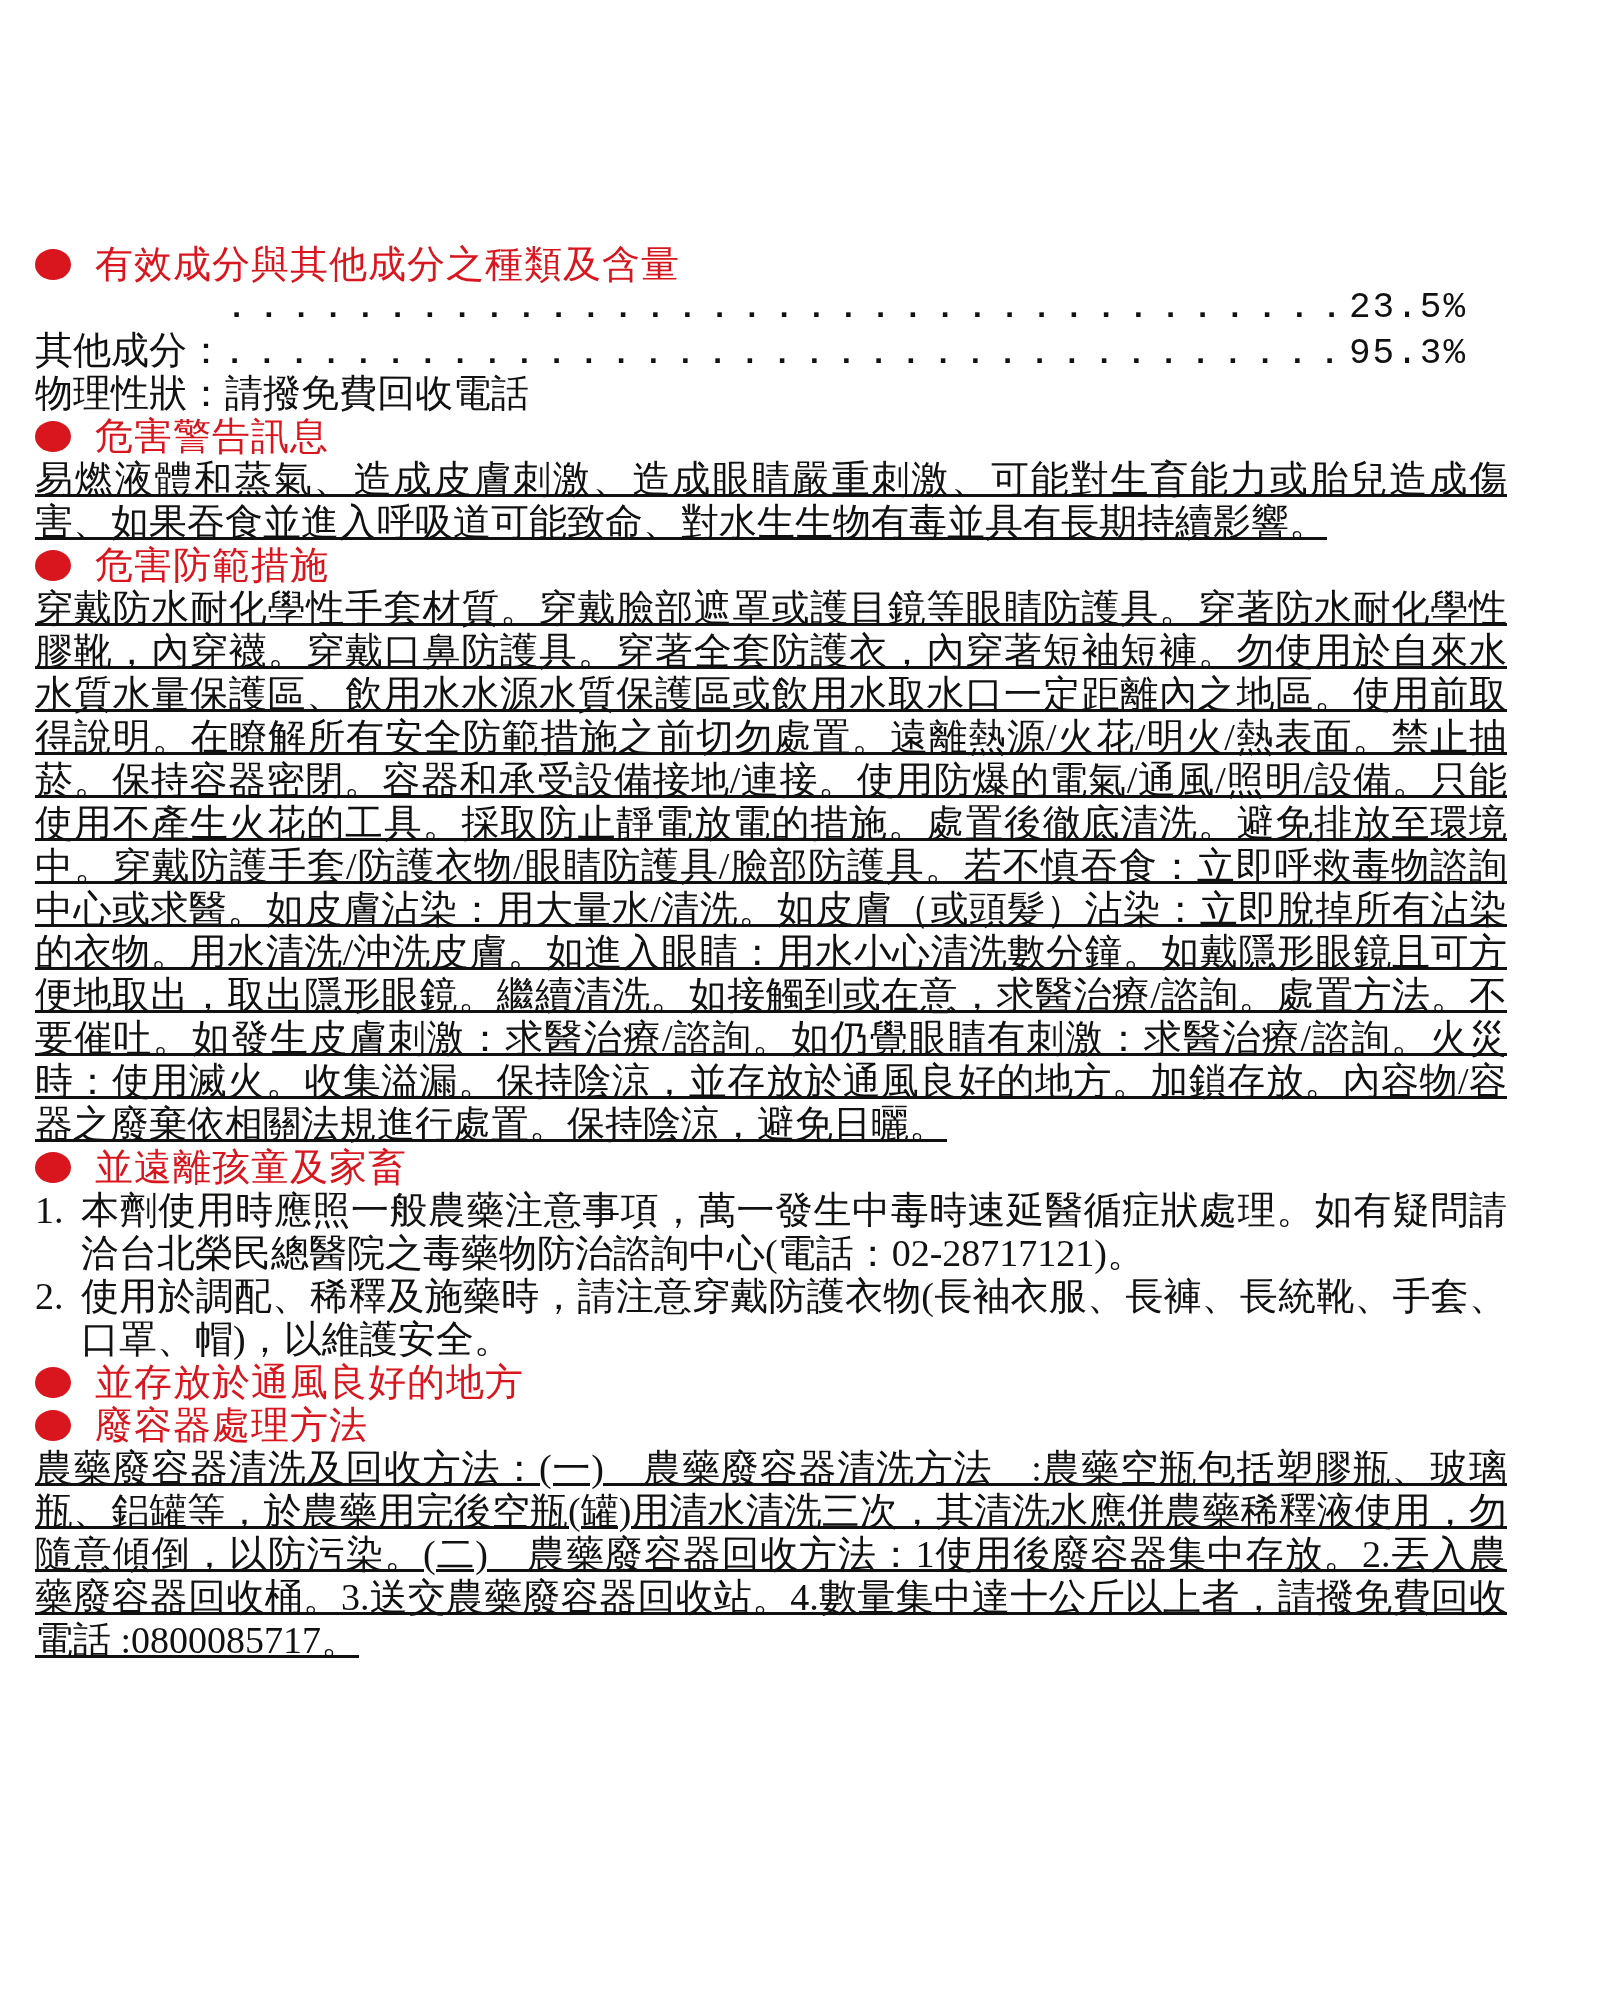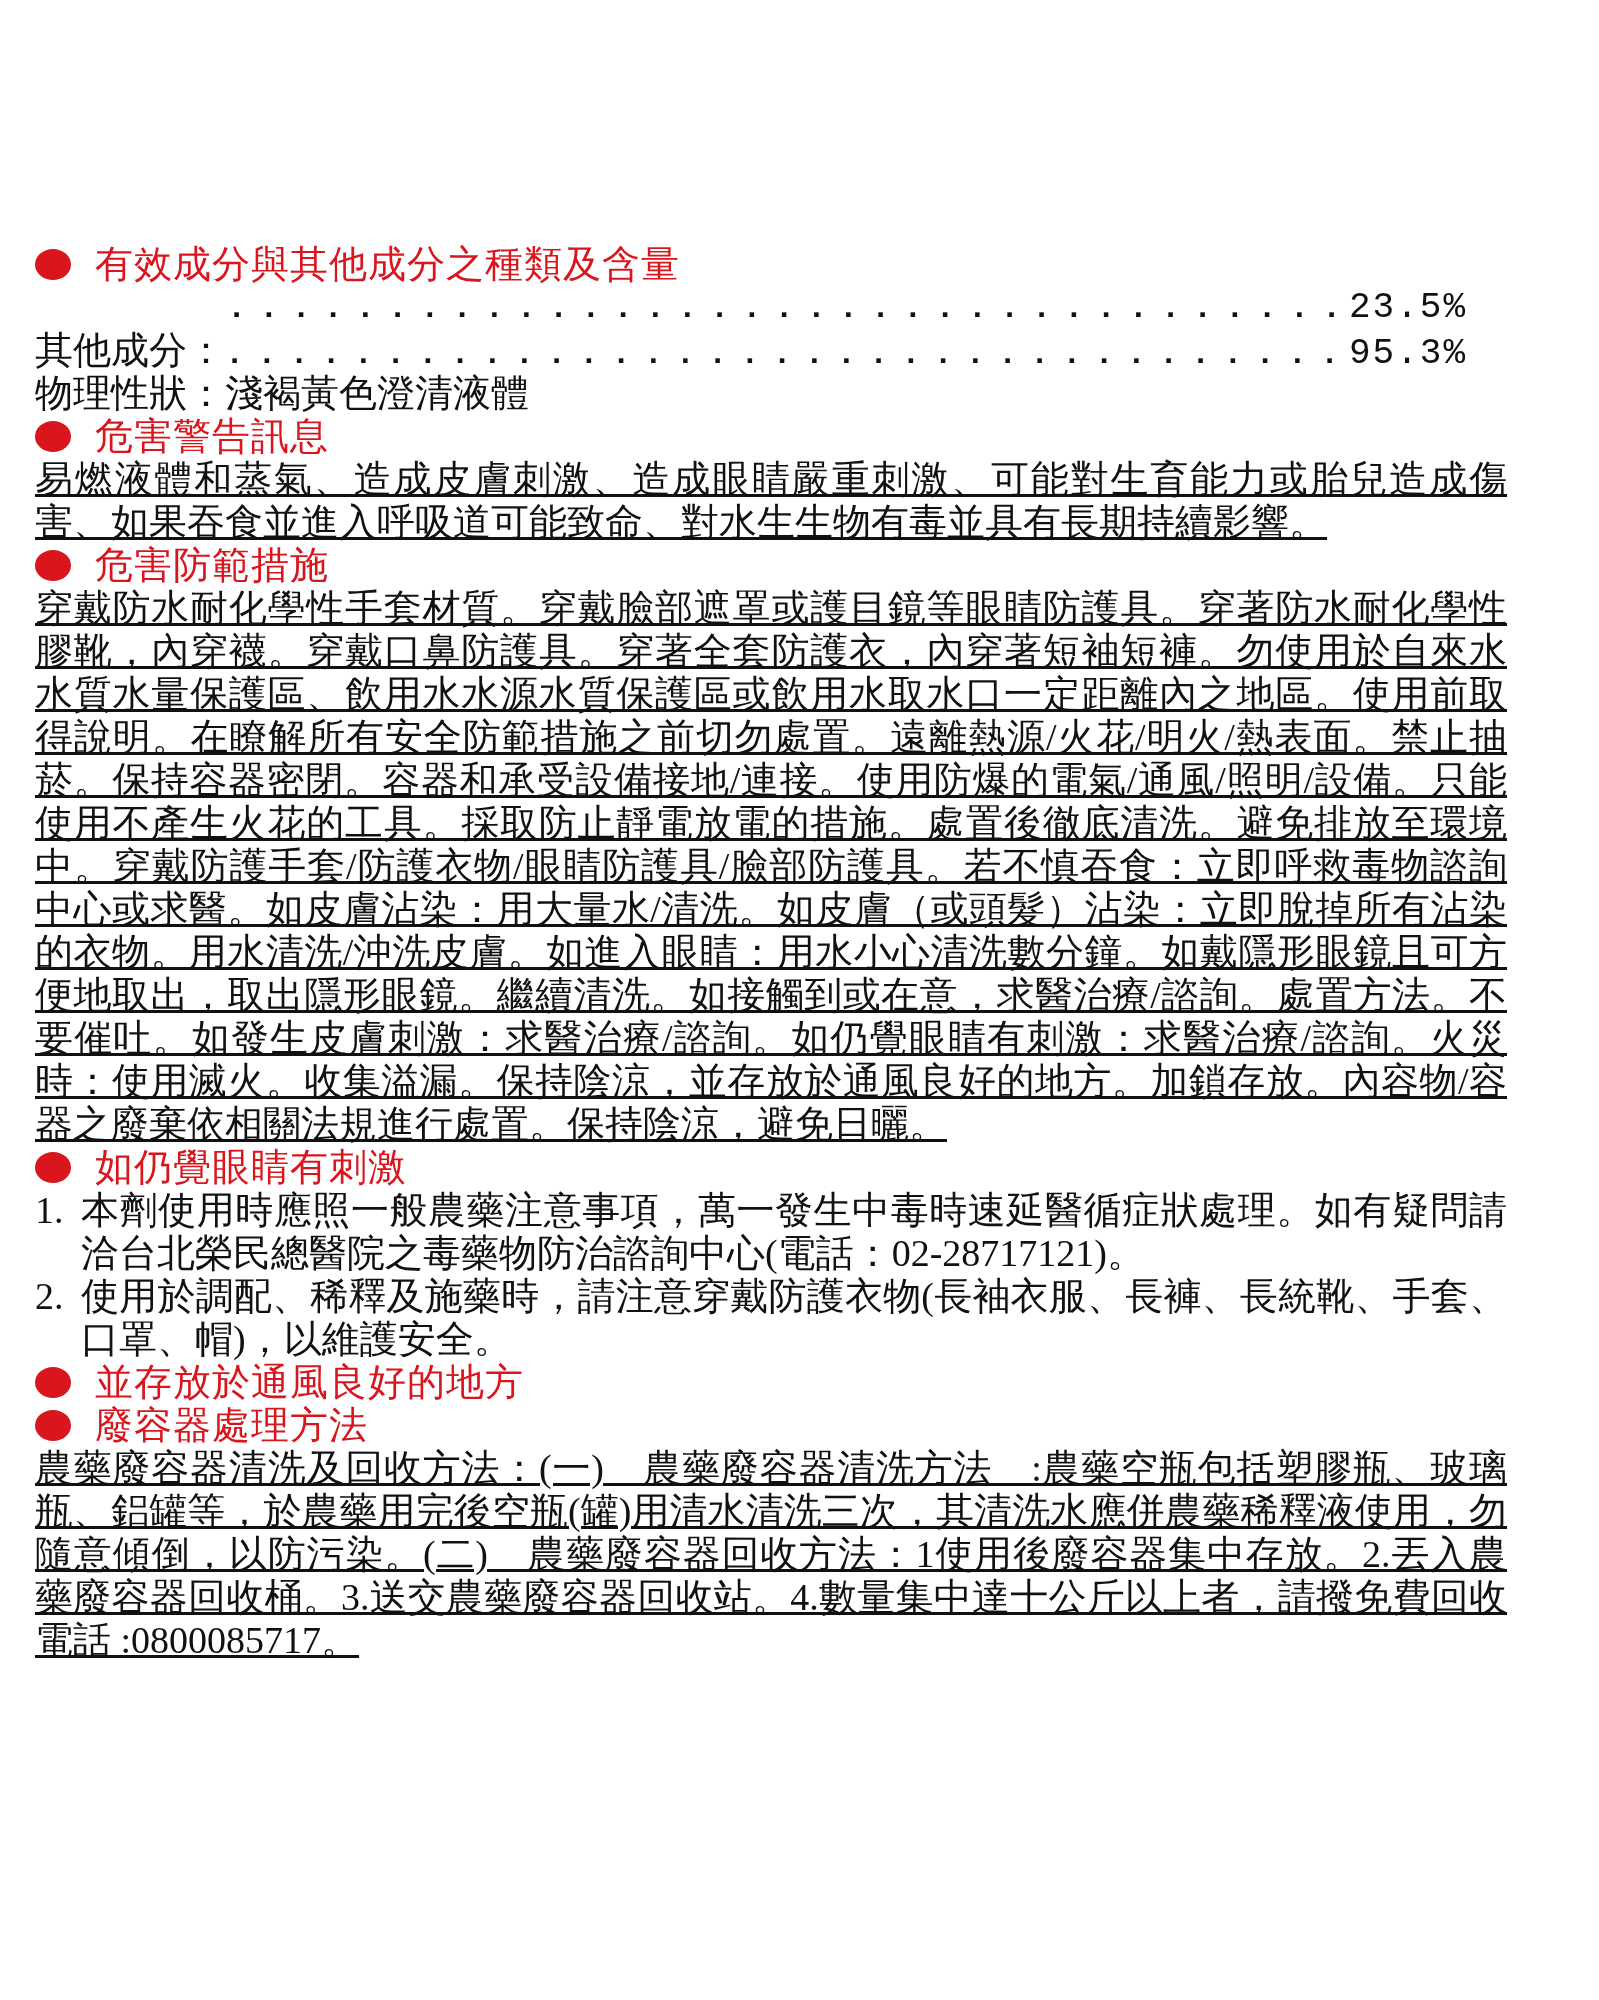--- a/index.html
+++ b/index.html
@@ -113,21 +113,21 @@
         <span class="leader-indent"></span>
         <span class="dots">................................................................................</span>
         <span class="pct">23.5%</span>
       </div>
       <div class="leader-row">
         <span class="label">其他成分：</span>
         <span class="dots">................................................................................</span>
         <span class="pct">95.3%</span>
       </div>
       <div class="line">
-        <span class="label">物理性狀：</span><span>淺褐黃色澄清液體</span>
+        <span class="label">物理性狀：</span><span>請撥免費回收電話</span>
       </div>
     </section>
 
     <section>
       <div class="heading">
         <span class="bullet"></span>
         <span class="heading-text">危害警告訊息</span>
       </div>
       <p class="para">易燃液體和蒸氣、造成皮膚刺激、造成眼睛嚴重刺激、可能對生育能力或胎兒造成傷害、如果吞食並進入呼吸道可能致命、對水生生物有毒並具有長期持續影響。</p>
     </section>
@@ -136,21 +136,21 @@
       <div class="heading">
         <span class="bullet"></span>
         <span class="heading-text">危害防範措施</span>
       </div>
       <p class="para">穿戴防水耐化學性手套材質。穿戴臉部遮罩或護目鏡等眼睛防護具。穿著防水耐化學性膠靴，內穿襪。穿戴口鼻防護具。穿著全套防護衣，內穿著短袖短褲。勿使用於自來水水質水量保護區、飲用水水源水質保護區或飲用水取水口一定距離內之地區。使用前取得說明。在瞭解所有安全防範措施之前切勿處置。遠離熱源/火花/明火/熱表面。禁止抽菸。保持容器密閉。容器和承受設備接地/連接。使用防爆的電氣/通風/照明/設備。只能使用不產生火花的工具。採取防止靜電放電的措施。處置後徹底清洗。避免排放至環境中。穿戴防護手套/防護衣物/眼睛防護具/臉部防護具。若不慎吞食：立即呼救毒物諮詢中心或求醫。如皮膚沾染：用大量水/清洗。如皮膚（或頭髮）沾染：立即脫掉所有沾染的衣物。用水清洗/沖洗皮膚。如進入眼睛：用水小心清洗數分鐘。如戴隱形眼鏡且可方便地取出，取出隱形眼鏡。繼續清洗。如接觸到或在意，求醫治療/諮詢。處置方法。不要催吐。如發生皮膚刺激：求醫治療/諮詢。如仍覺眼睛有刺激：求醫治療/諮詢。火災時：使用滅火。收集溢漏。保持陰涼，並存放於通風良好的地方。加鎖存放。內容物/容器之廢棄依相關法規進行處置。保持陰涼，避免日曬。</p>
     </section>
 
     <section>
       <div class="heading">
         <span class="bullet"></span>
-        <span class="heading-text">如仍覺眼睛有刺激</span>
+        <span class="heading-text">並遠離孩童及家畜</span>
       </div>
       <div class="list-item">
         <span class="list-num">1.</span>
         <span class="list-text">本劑使用時應照一般農藥注意事項，萬一發生中毒時速延醫循症狀處理。如有疑問請洽台北榮民總醫院之毒藥物防治諮詢中心(電話：02-28717121)。</span>
       </div>
       <div class="list-item">
         <span class="list-num">2.</span>
         <span class="list-text">使用於調配、稀釋及施藥時，請注意穿戴防護衣物(長袖衣服、長褲、長統靴、手套、口罩、帽)，以維護安全。</span>
       </div>
     </section>

